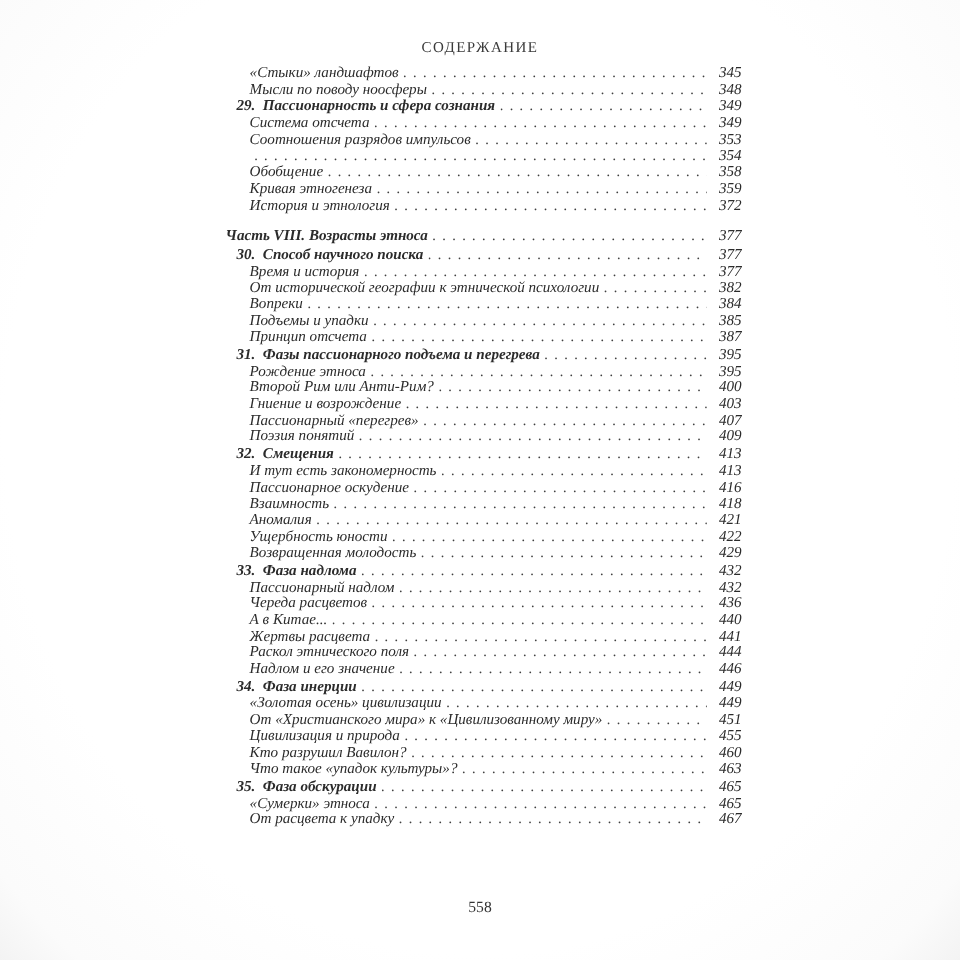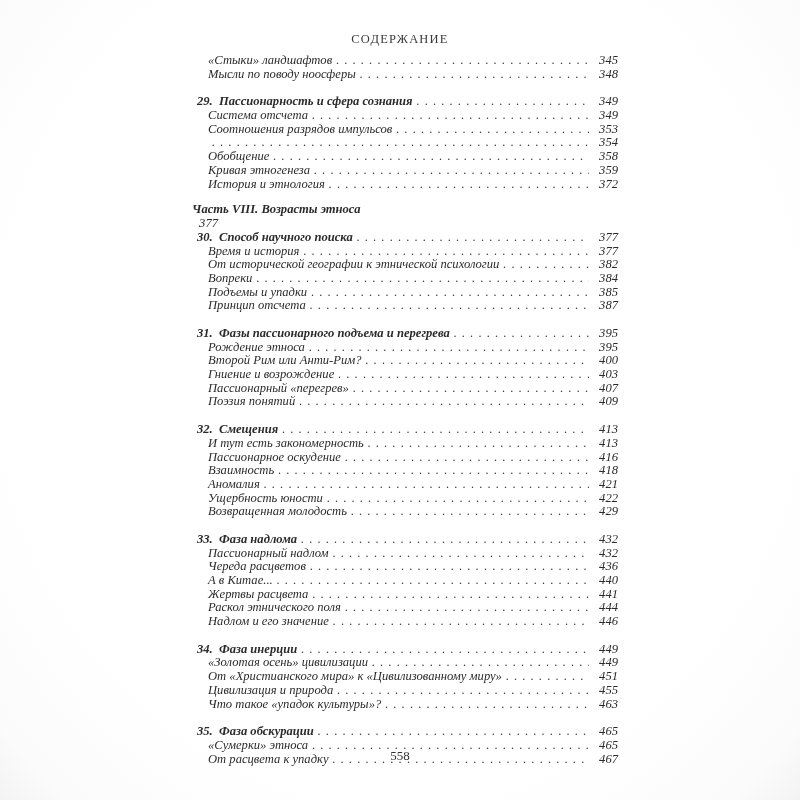--- a/index.html
+++ b/index.html
@@ -38,27 +38,26 @@
     height: 13.7px;
     line-height: 13.7px;
     font-size: 12.6px;
     white-space: nowrap;
     font-style: italic;
   }
   .toc-row.sub   { padding-left: 20px; }
   .toc-row.chapter {
     padding-left: 9px;
     font-weight: bold;
-    margin-top: 14px;
+    margin-top: 1px;
   }
   .toc-row.part {
     font-weight: bold;
     margin-top: 12px;
-    margin-bottom: 12px;
-    flex-direction: column;
+    margin-bottom: 2px;
   }
   .num {
     flex: none;
     width: 22px;
   }
   .label {
     flex: none;
   }
   .dots {
     flex: 1 1 auto;
@@ -294,20 +293,25 @@
         <span class="label">От «Христианского мира» к «Цивилизованному миру»</span>
         <span class="dots"></span>
         <span class="pagenum">451</span>
       </div>
       <div class="toc-row sub">
         <span class="label">Цивилизация и природа</span>
         <span class="dots"></span>
         <span class="pagenum">455</span>
       </div>
       <div class="toc-row sub">
+        <span class="label">Кто разрушил Вавилон?</span>
+        <span class="dots"></span>
+        <span class="pagenum">460</span>
+      </div>
+      <div class="toc-row sub">
         <span class="label">Что такое «упадок культуры»?</span>
         <span class="dots"></span>
         <span class="pagenum">463</span>
       </div>
       <div class="toc-row chapter">
         <span class="num">35.</span>
         <span class="label">Фаза обскурации</span>
         <span class="dots"></span>
         <span class="pagenum">465</span>
       </div>

